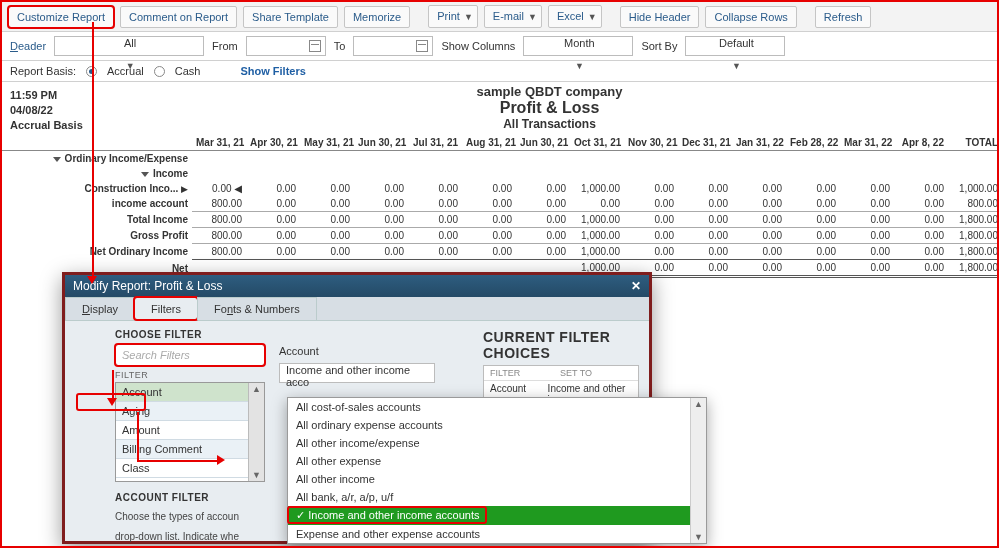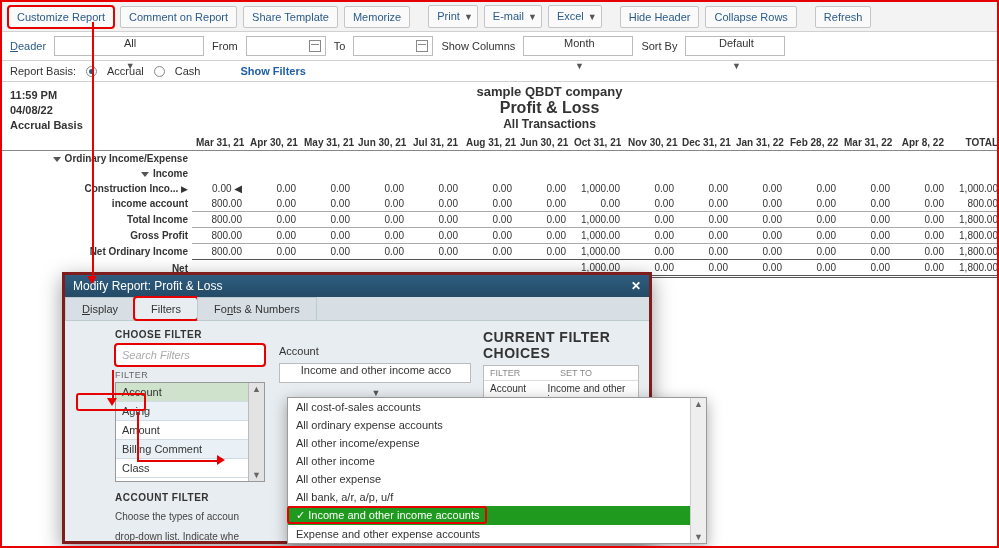--- a/index.html
+++ b/index.html
@@ -484,21 +484,21 @@
         <div class="scroll"></div>
       </div>
       <div class="acctfilter">
         <div class="hdr">ACCOUNT FILTER</div>
         <div class="txt">Choose the types of accoun
 drop-down list. Indicate whe</div>
       </div>
     </div>
     <div class="midcol">
       <div class="lblc">Account</div>
-      <span class="combo" style="width:192px">
+      <span class="combo" style="width:156px">
         <span>Income and other income acco</span>
         <span style="flex:1"></span>
           <span class="carr">▼</span>
       </span>
     </div>
     <div class="rightcol">
       <div class="hdr">CURRENT FILTER CHOICES</div>
       <div class="choicebox">
         <div class="chead">
           <div style="width:70px">FILTER</div>
@@ -511,22 +511,22 @@
       </div>
     </div>
   </div>
 </div>
 
 <div class="ddwrap">
   <div class="opts" id="ddopts">
       <div class="opt">All cost-of-sales accounts</div>
       <div class="opt">All ordinary expense accounts</div>
       <div class="opt">All other income/expense</div>
+      <div class="opt">All other expense</div>
       <div class="opt">All other income</div>
-      <div class="opt">All other expense</div>
       <div class="opt">All bank, a/r, a/p, u/f</div>
       <div class="opt sel">Income and other income accounts</div>
       <div class="opt">Expense and other expense accounts</div>
     </div>
   <div class="scroll"></div>
 </div>
 
 <div class="arrow v" style="left:90px; top:20px; height:256px"></div>
 <div class="arrowhead down" style="left:85px; top:274px"></div>
 

